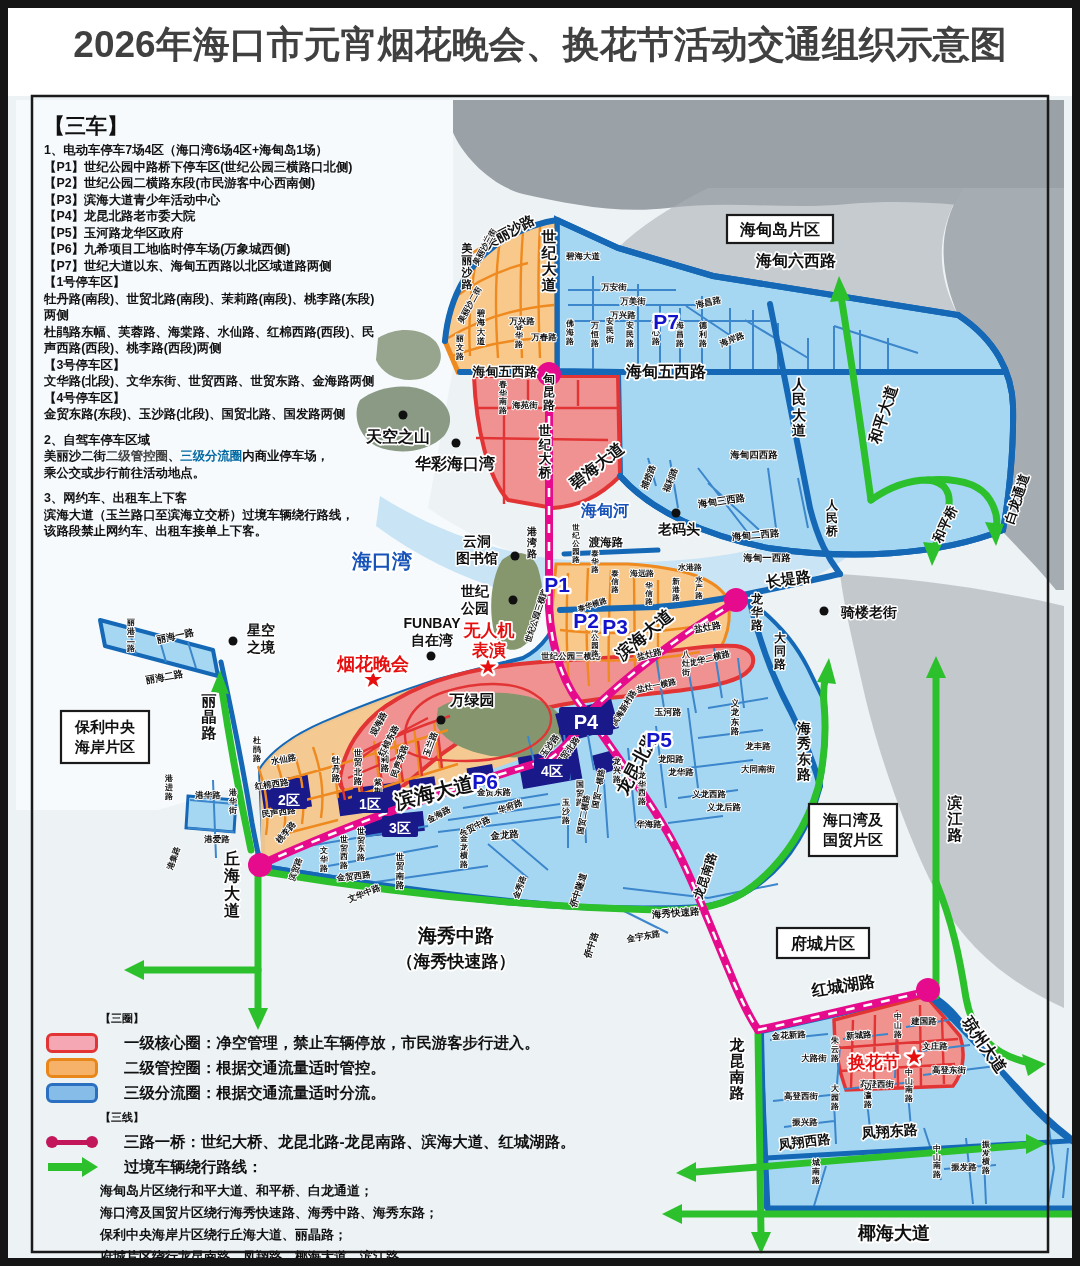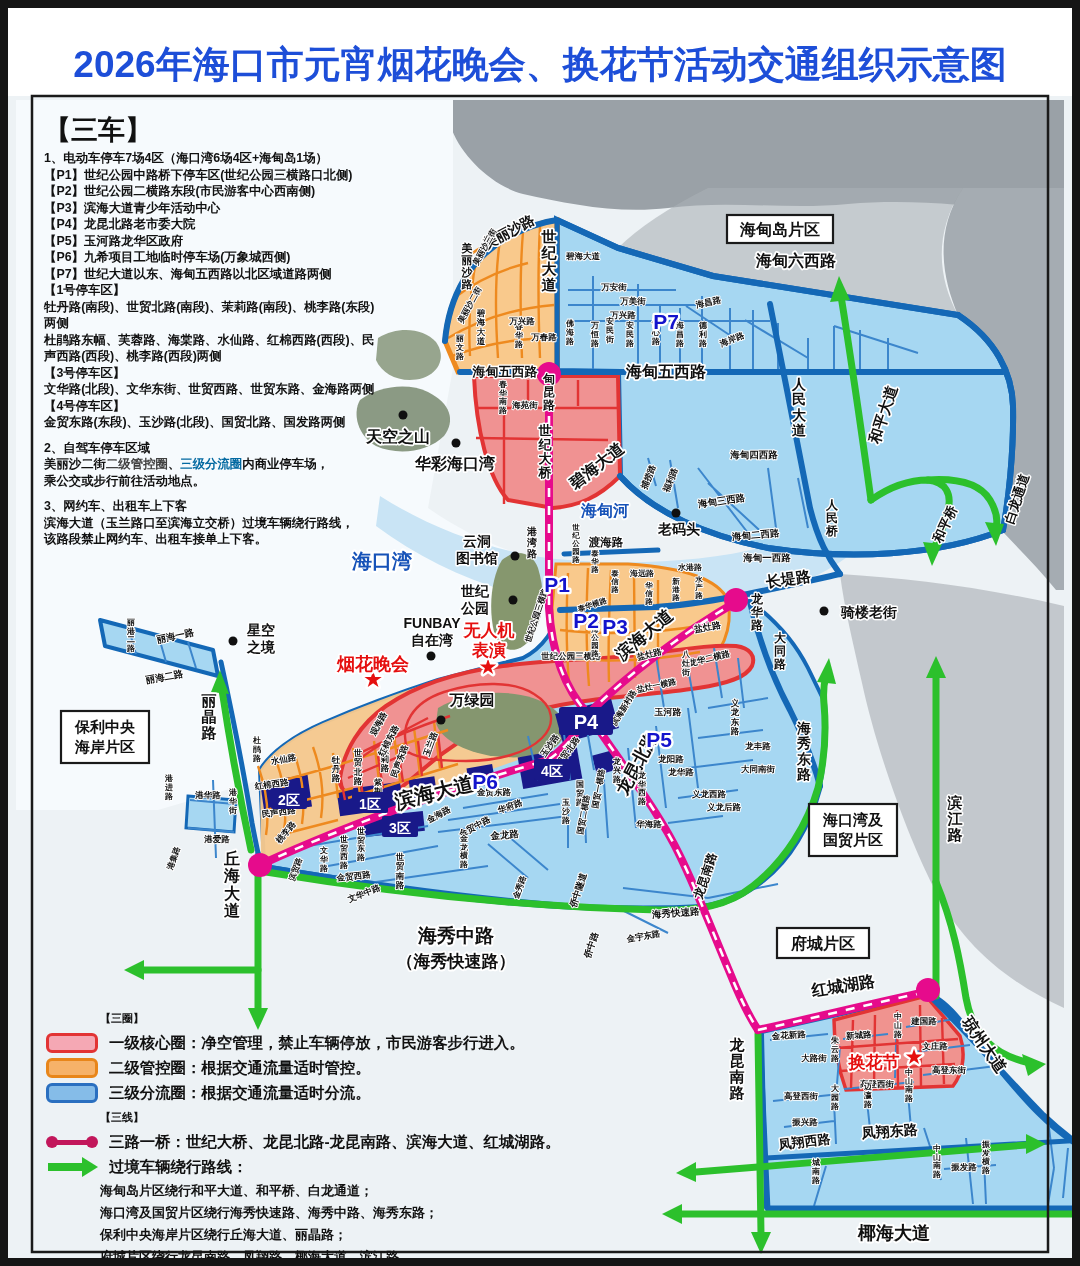--- a/index.html
+++ b/index.html
@@ -1,26 +1,26 @@
 <!DOCTYPE html>
 <html><head>
 <meta charset="utf-8">
 <style>
   html,body{margin:0;padding:0;background:#222;}
   .page{position:relative;width:1080px;height:1266px;background:#fff;border:8px solid #151515;box-sizing:border-box;
         font-family:"Liberation Sans","DejaVu Sans",sans-serif;overflow:hidden;}
-  .title{position:absolute;left:18px;right:18px;top:12px;text-align:center;font-size:37px;font-weight:900;color:#1d4ed8;letter-spacing:0px;white-space:nowrap;margin-top:20px;}
+  .title{position:absolute;left:18px;right:18px;top:12px;text-align:center;font-size:37px;font-weight:900;color:#404040;letter-spacing:0px;white-space:nowrap;}
   svg.map{position:absolute;left:0;top:0;width:1064px;height:1250px;}
   .lg-left{position:absolute;left:36px;top:104px;width:336px;color:#111;z-index:5;}
-  .lg-left .h1{font-size:27px;font-weight:900;margin-bottom:2px;}
+  .lg-left .h1{font-size:21px;font-weight:900;margin-bottom:2px;}
   .lg-line{font-size:12.4px;font-weight:700;line-height:1.33;}
   .lg-sp{height:9px;}
   .lg-bot{position:absolute;left:38px;top:999px;width:600px;z-index:5;color:#111;}
   .lg-bot .hd{font-size:11px;font-weight:900;margin-left:54px;line-height:22px;}
-  .row{display:flex;align-items:center;gap:11px;margin:2px 0;}
+  .row{display:flex;align-items:center;gap:26px;margin:2px 0;}
   .sw{width:52px;height:20px;border-radius:6px;box-sizing:border-box;flex:0 0 auto;}
   .sw.red{background:#f5a8b4;border:3px solid #e23434;}
   .sw.org{background:#f6b269;border:3px solid #e8861a;}
   .sw.blu{background:#85bce8;border:3px solid #2a6fc0;}
   .row .tx{font-size:15.4px;font-weight:800;line-height:23px;}
   .lsw{width:52px;height:20px;position:relative;flex:0 0 auto;}
   .lsw .bar{position:absolute;left:4px;right:4px;top:8px;height:5px;background:#c2175b;border-radius:3px;}
   .lsw .d1,.lsw .d2{position:absolute;top:4px;width:12px;height:12px;border-radius:50%;background:#c2175b;}
   .lsw .d1{left:0;} .lsw .d2{right:0;}
   .asw{width:52px;height:20px;position:relative;flex:0 0 auto;}

